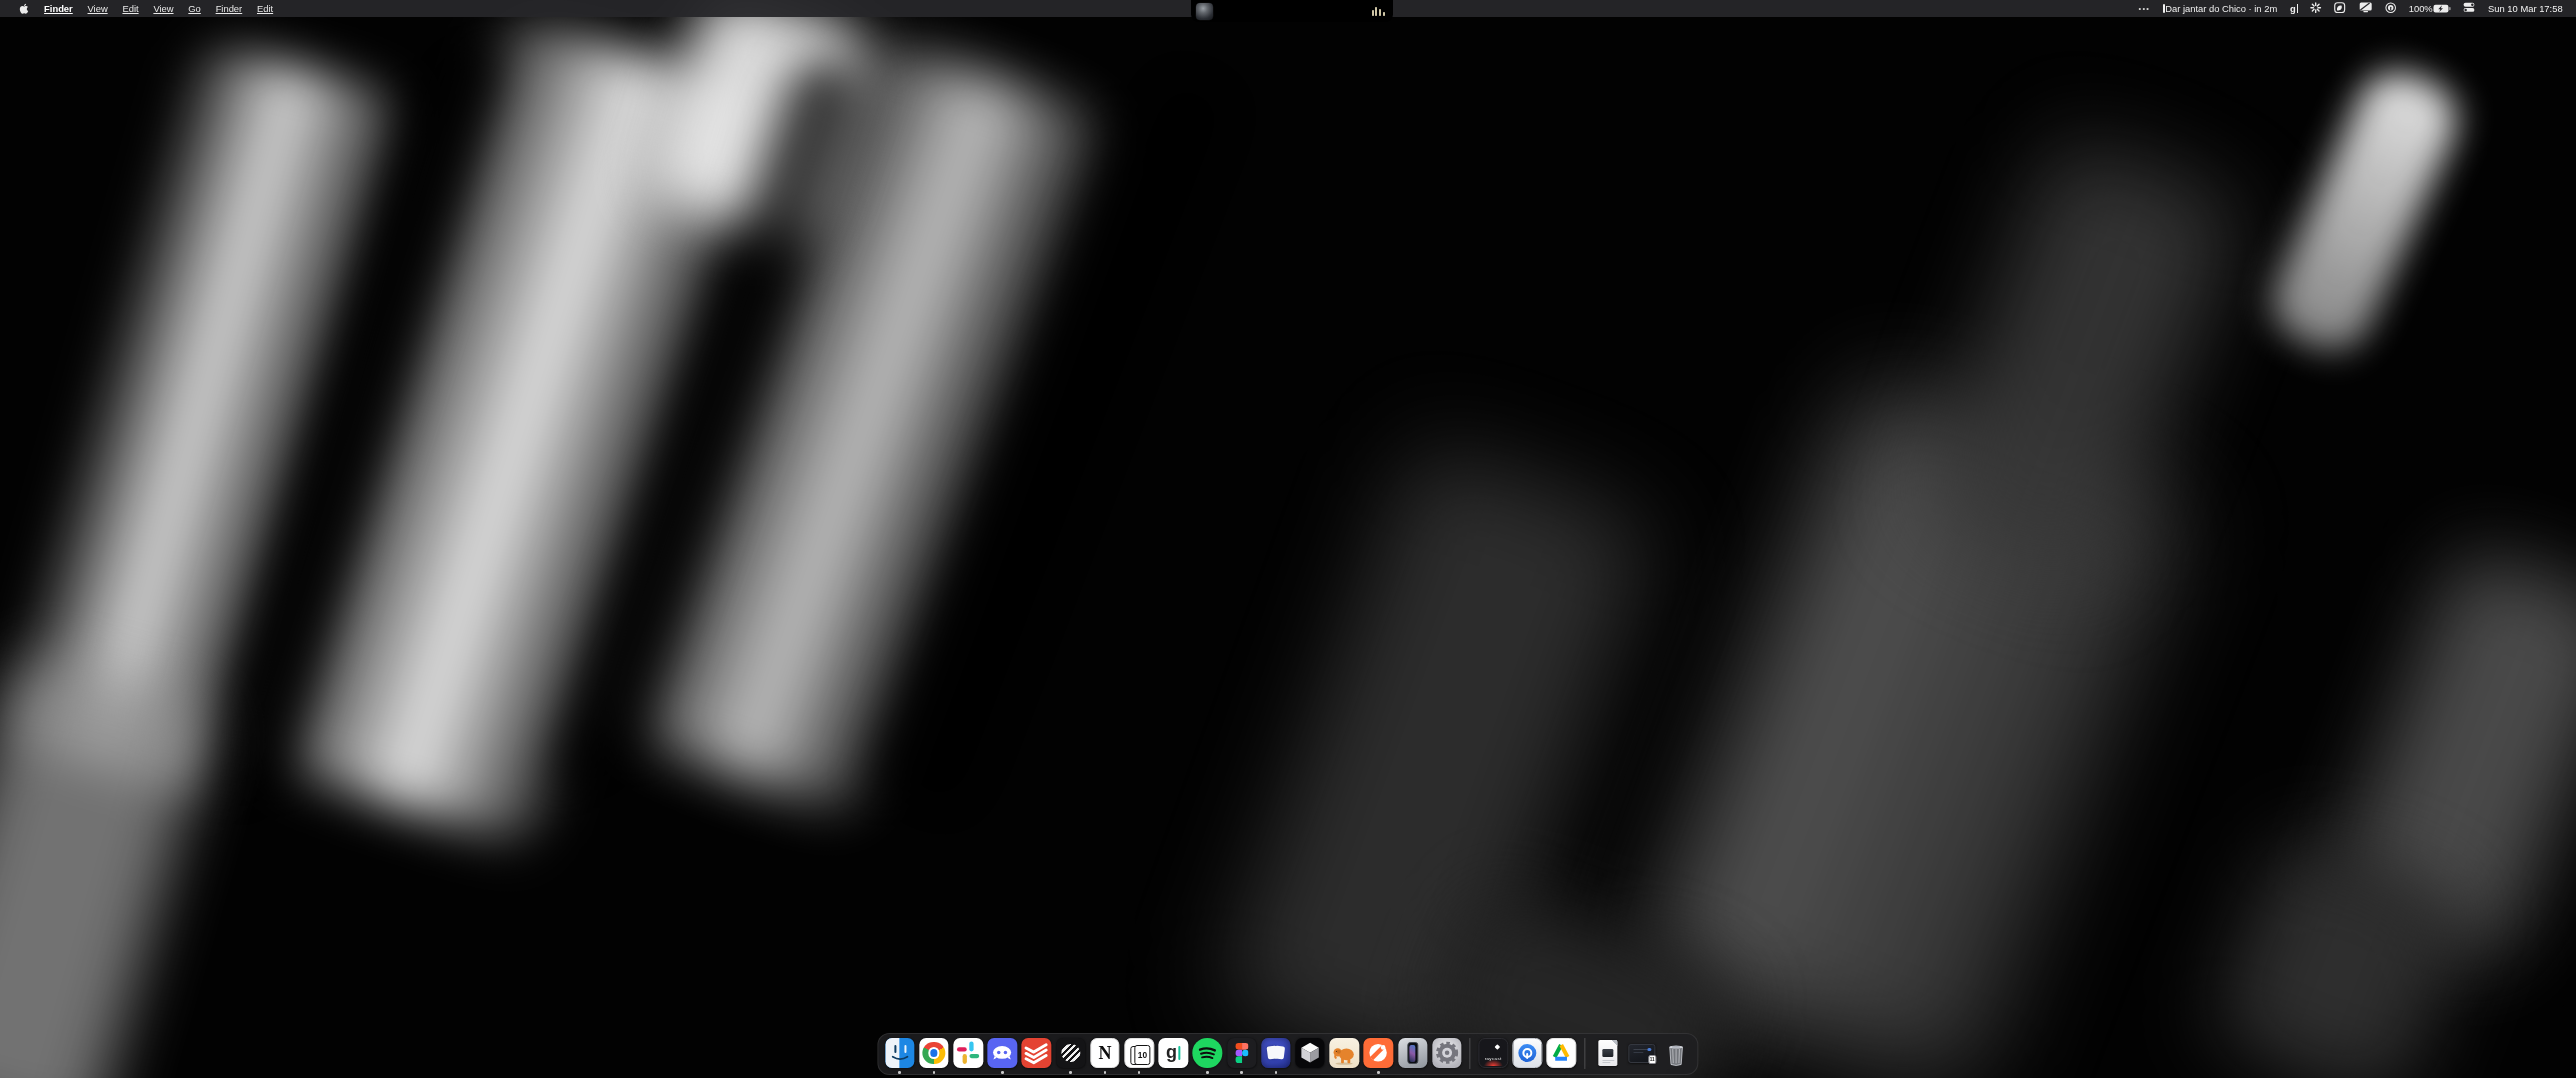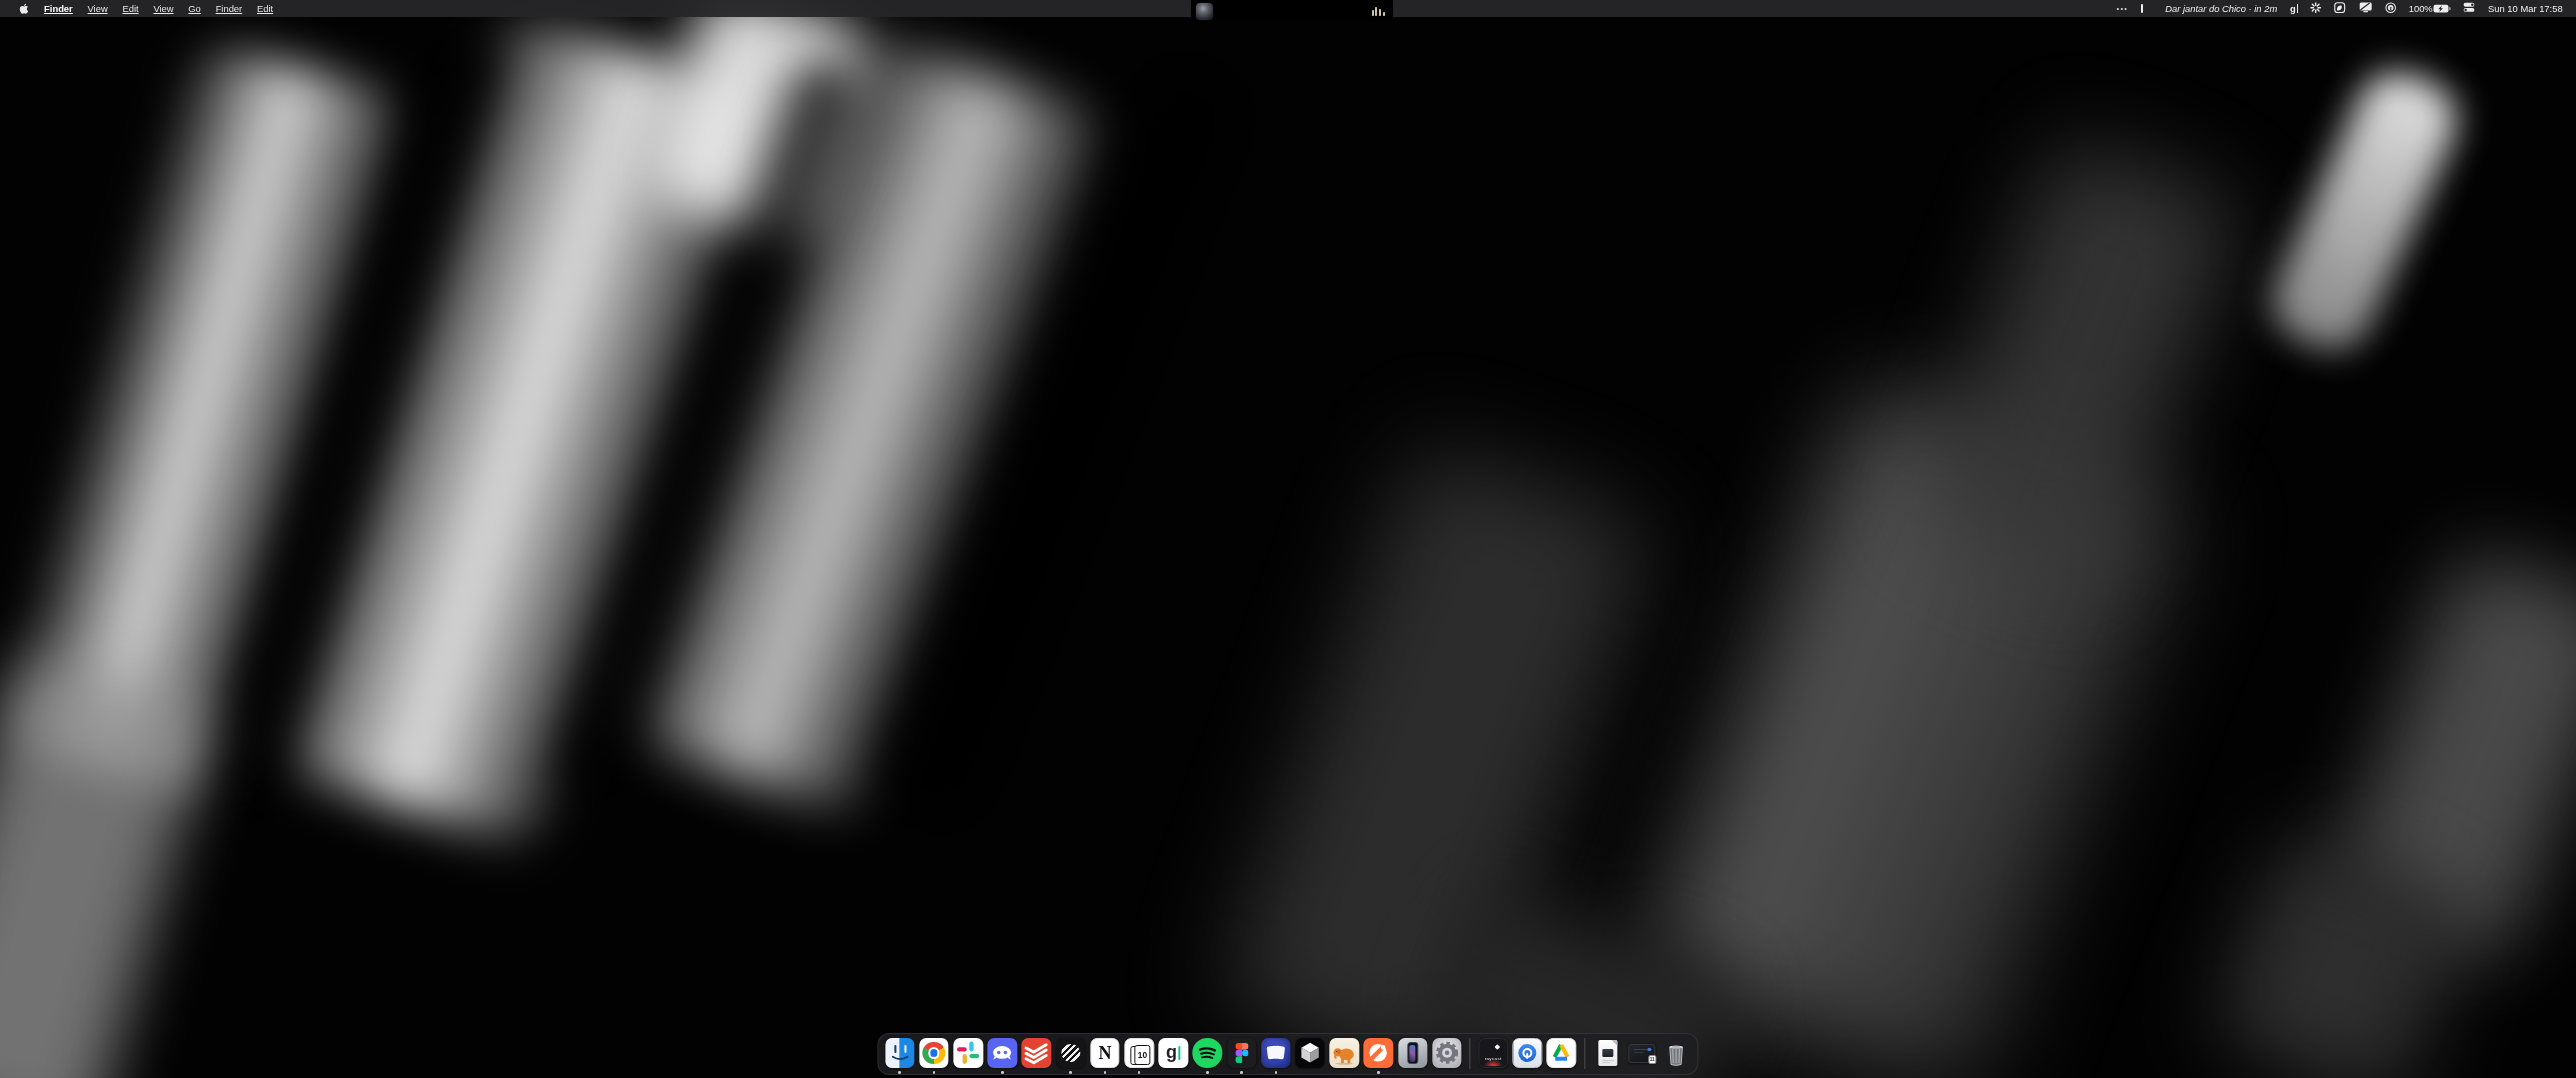--- a/index.html
+++ b/index.html
@@ -14,21 +14,21 @@
   .menubar{position:absolute;top:0;left:0;right:0;height:17px;background:rgba(38,38,41,.94);
            display:flex;align-items:center;justify-content:space-between;padding:0 13.4px 0 10.7px;
            font-size:9.4px;color:#ececec;z-index:5;}
   .mb-left{display:flex;align-items:center;height:100%;}
   .mb-left .apple{display:flex;align-items:center;padding:0 8px;}
   .menu-item{padding:0 7.4px;height:100%;display:flex;align-items:center;color:#e9e9e9;text-decoration:underline;}
   .menu-item.bold{font-weight:bold;color:#fff;}
   .mb-right{display:flex;align-items:center;gap:12.7px;height:100%;}
   .mb-right .txt{color:#efefef;}
   .overflow-dots{font-size:7.4px;letter-spacing:1.3px;color:#d4d4d4;}
-  .event-wrap{display:flex;align-items:center;gap:22px;font-style:italic;}
+  .event-wrap{display:flex;align-items:center;gap:0;}
   .event-bar{width:2.3px;height:8.7px;border-radius:1.3px;background:#f1f1f1;}
   .gram-menu{display:flex;align-items:flex-end;gap:1px;}
   .gram-menu .g{font-weight:bold;font-size:9.4px;line-height:8px;color:#f0f0f0;}
   .gram-menu .cur{width:1.1px;height:8.7px;background:#f0f0f0;}
   .battery-wrap{display:flex;align-items:center;}
   .clock{color:#f3f3f3;}
 
   
   .notchbar{position:absolute;left:1191px;top:0;width:191px;height:22px;background:#000;
             border-radius:0 0 7.4px 7.4px;z-index:6;display:flex;align-items:center;justify-content:space-between;

